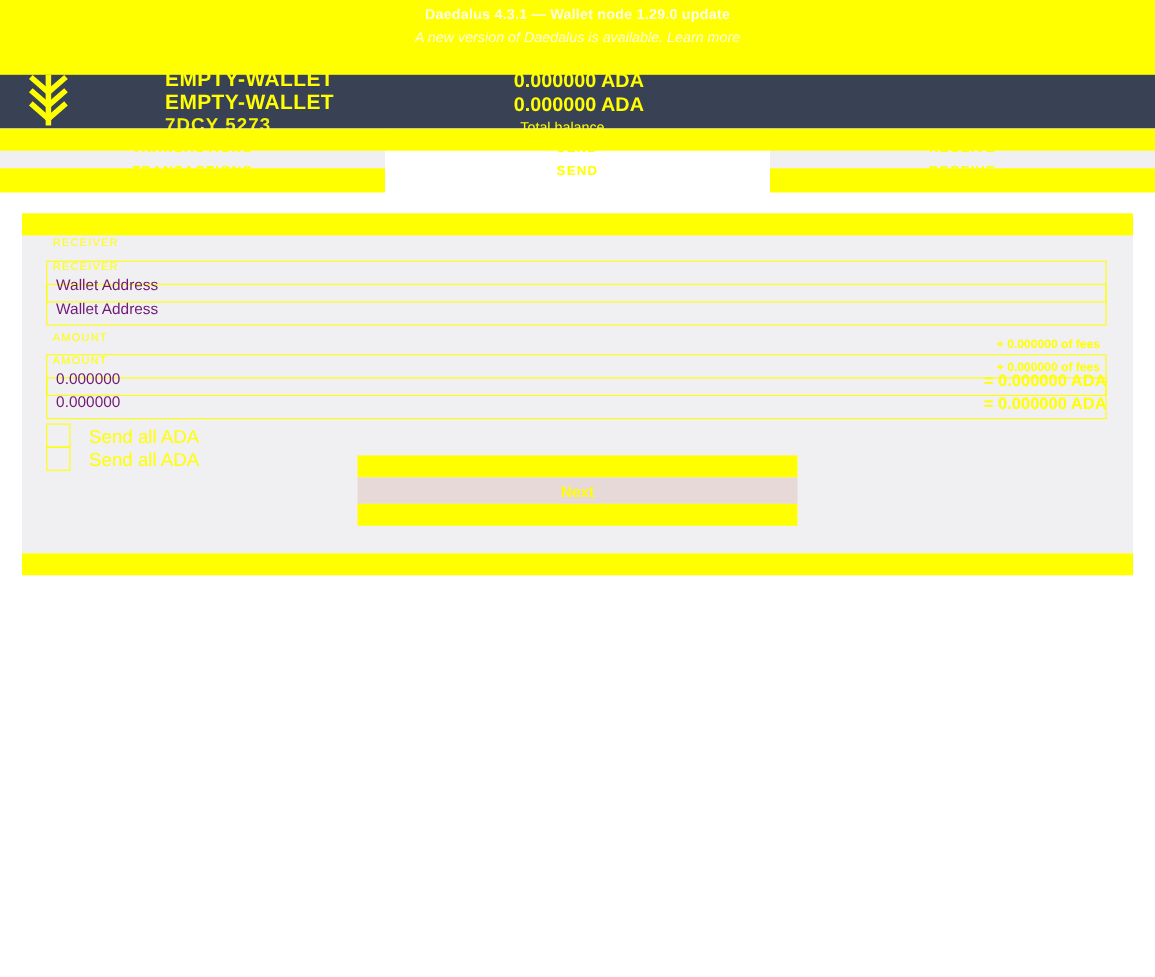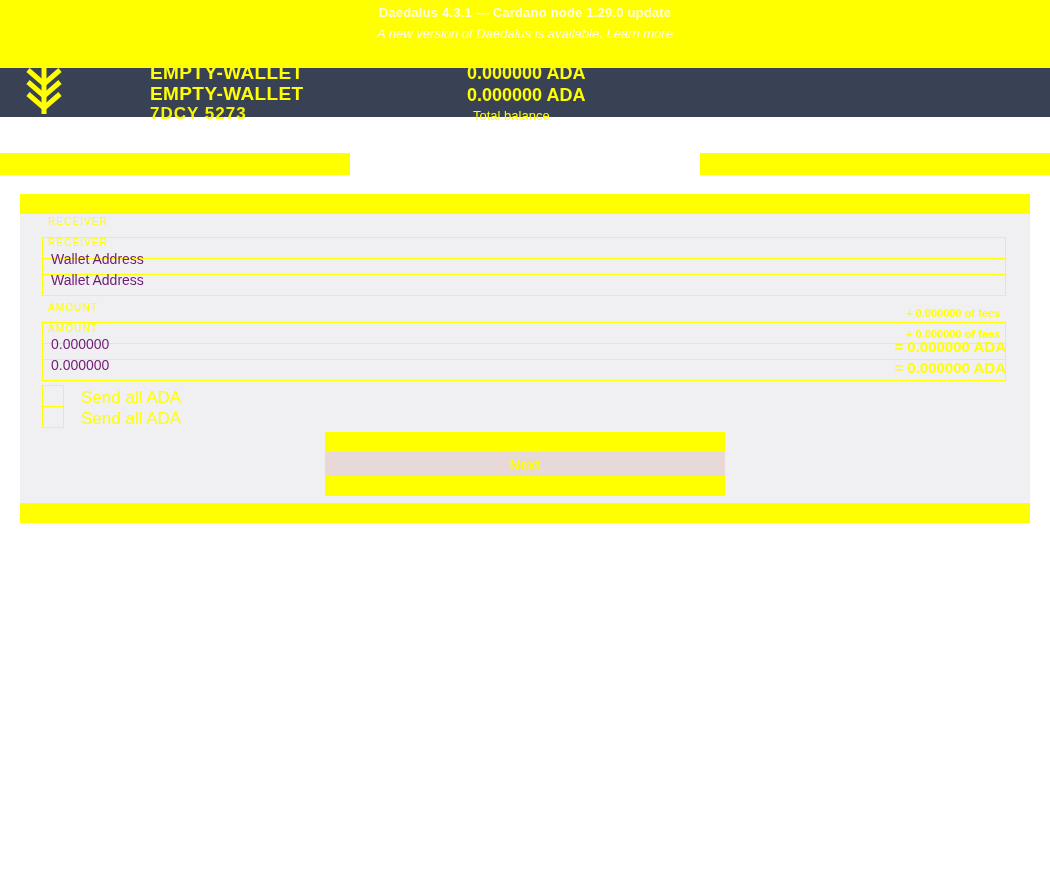--- a/index.html
+++ b/index.html
@@ -244,21 +244,21 @@
     font-size: 17px;
     color: #ffff00;
     white-space: nowrap;
   }
   .ctext-a { left: 81px; top: 388px; }
   .ctext-b { left: 81px; top: 409px; }
 
   
   .btn-wrap {
     position: absolute;
-    left: 325px; top: 432px;
+    left: 325px; top: 414px;
     width: 400px; height: 64px;
   }
   .btn-band-top {
     position: absolute;
     left: 0; top: 0;
     width: 400px; height: 20px;
     background: #ffff00;
   }
   .btn-body {
     position: absolute;
@@ -283,21 +283,21 @@
   }
   .btn-lbl-a { top: 25px; }
   .btn-lbl-b { top: 43px; }
 </style>
 </head>
 <body>
 
 <div id="app">
 
   <div class="newsbanner">
-    <div class="nb-line1">Daedalus 4.3.1 — Cardano node 1.29.0 update</div>
+    <div class="nb-line1">Daedalus 4.3.1 — Wallet node 1.29.0 update</div>
     <div class="nb-line2">
       <span>A new version of Daedalus is available. Learn more</span>
     </div>
   </div>
 
   <div class="topbar">
     <div class="logo">
       <svg width="52" height="56" viewBox="0 0 52 56" aria-hidden="true">
         <g fill="none" stroke="#ffff00" stroke-width="5">
           <path d="M10 6 L26 20 L42 6"></path>
@@ -348,20 +348,34 @@
         </g>
         <g fill="#ffff00">
           <circle cx="23" cy="8" r="4"></circle>
           <circle cx="11" cy="18" r="4"></circle>
           <circle cx="26" cy="28" r="4"></circle>
         </g>
       </svg>
     </div>
   </div>
 
+  <div class="tabs">
+    <div class="tab">
+      <span class="lbl-ghost g1">TRANSACTIONS</span>
+      <span class="lbl-ghost g2">TRANSACTIONS</span>
+    </div>
+    <div class="tab active">
+      <span class="lbl-ghost g1">SEND</span>
+      <span class="lbl-ghost g2">SEND</span>
+    </div>
+    <div class="tab">
+      <span class="lbl-ghost g1">RECEIVE</span>
+      <span class="lbl-ghost g2">RECEIVE</span>
+    </div>
+  </div>
   <div class="tabband-left"></div>
   <div class="tabband-right"></div>
 
   <div class="panel"></div>
   <div class="panel-topband"></div>
   <div class="panel-botband"></div>
 
   <div class="flabel lbl-recv-a">RECEIVER</div>
   <div class="flabel lbl-recv-b">RECEIVER</div>
   <div class="fbox box-recv-a"></div>

